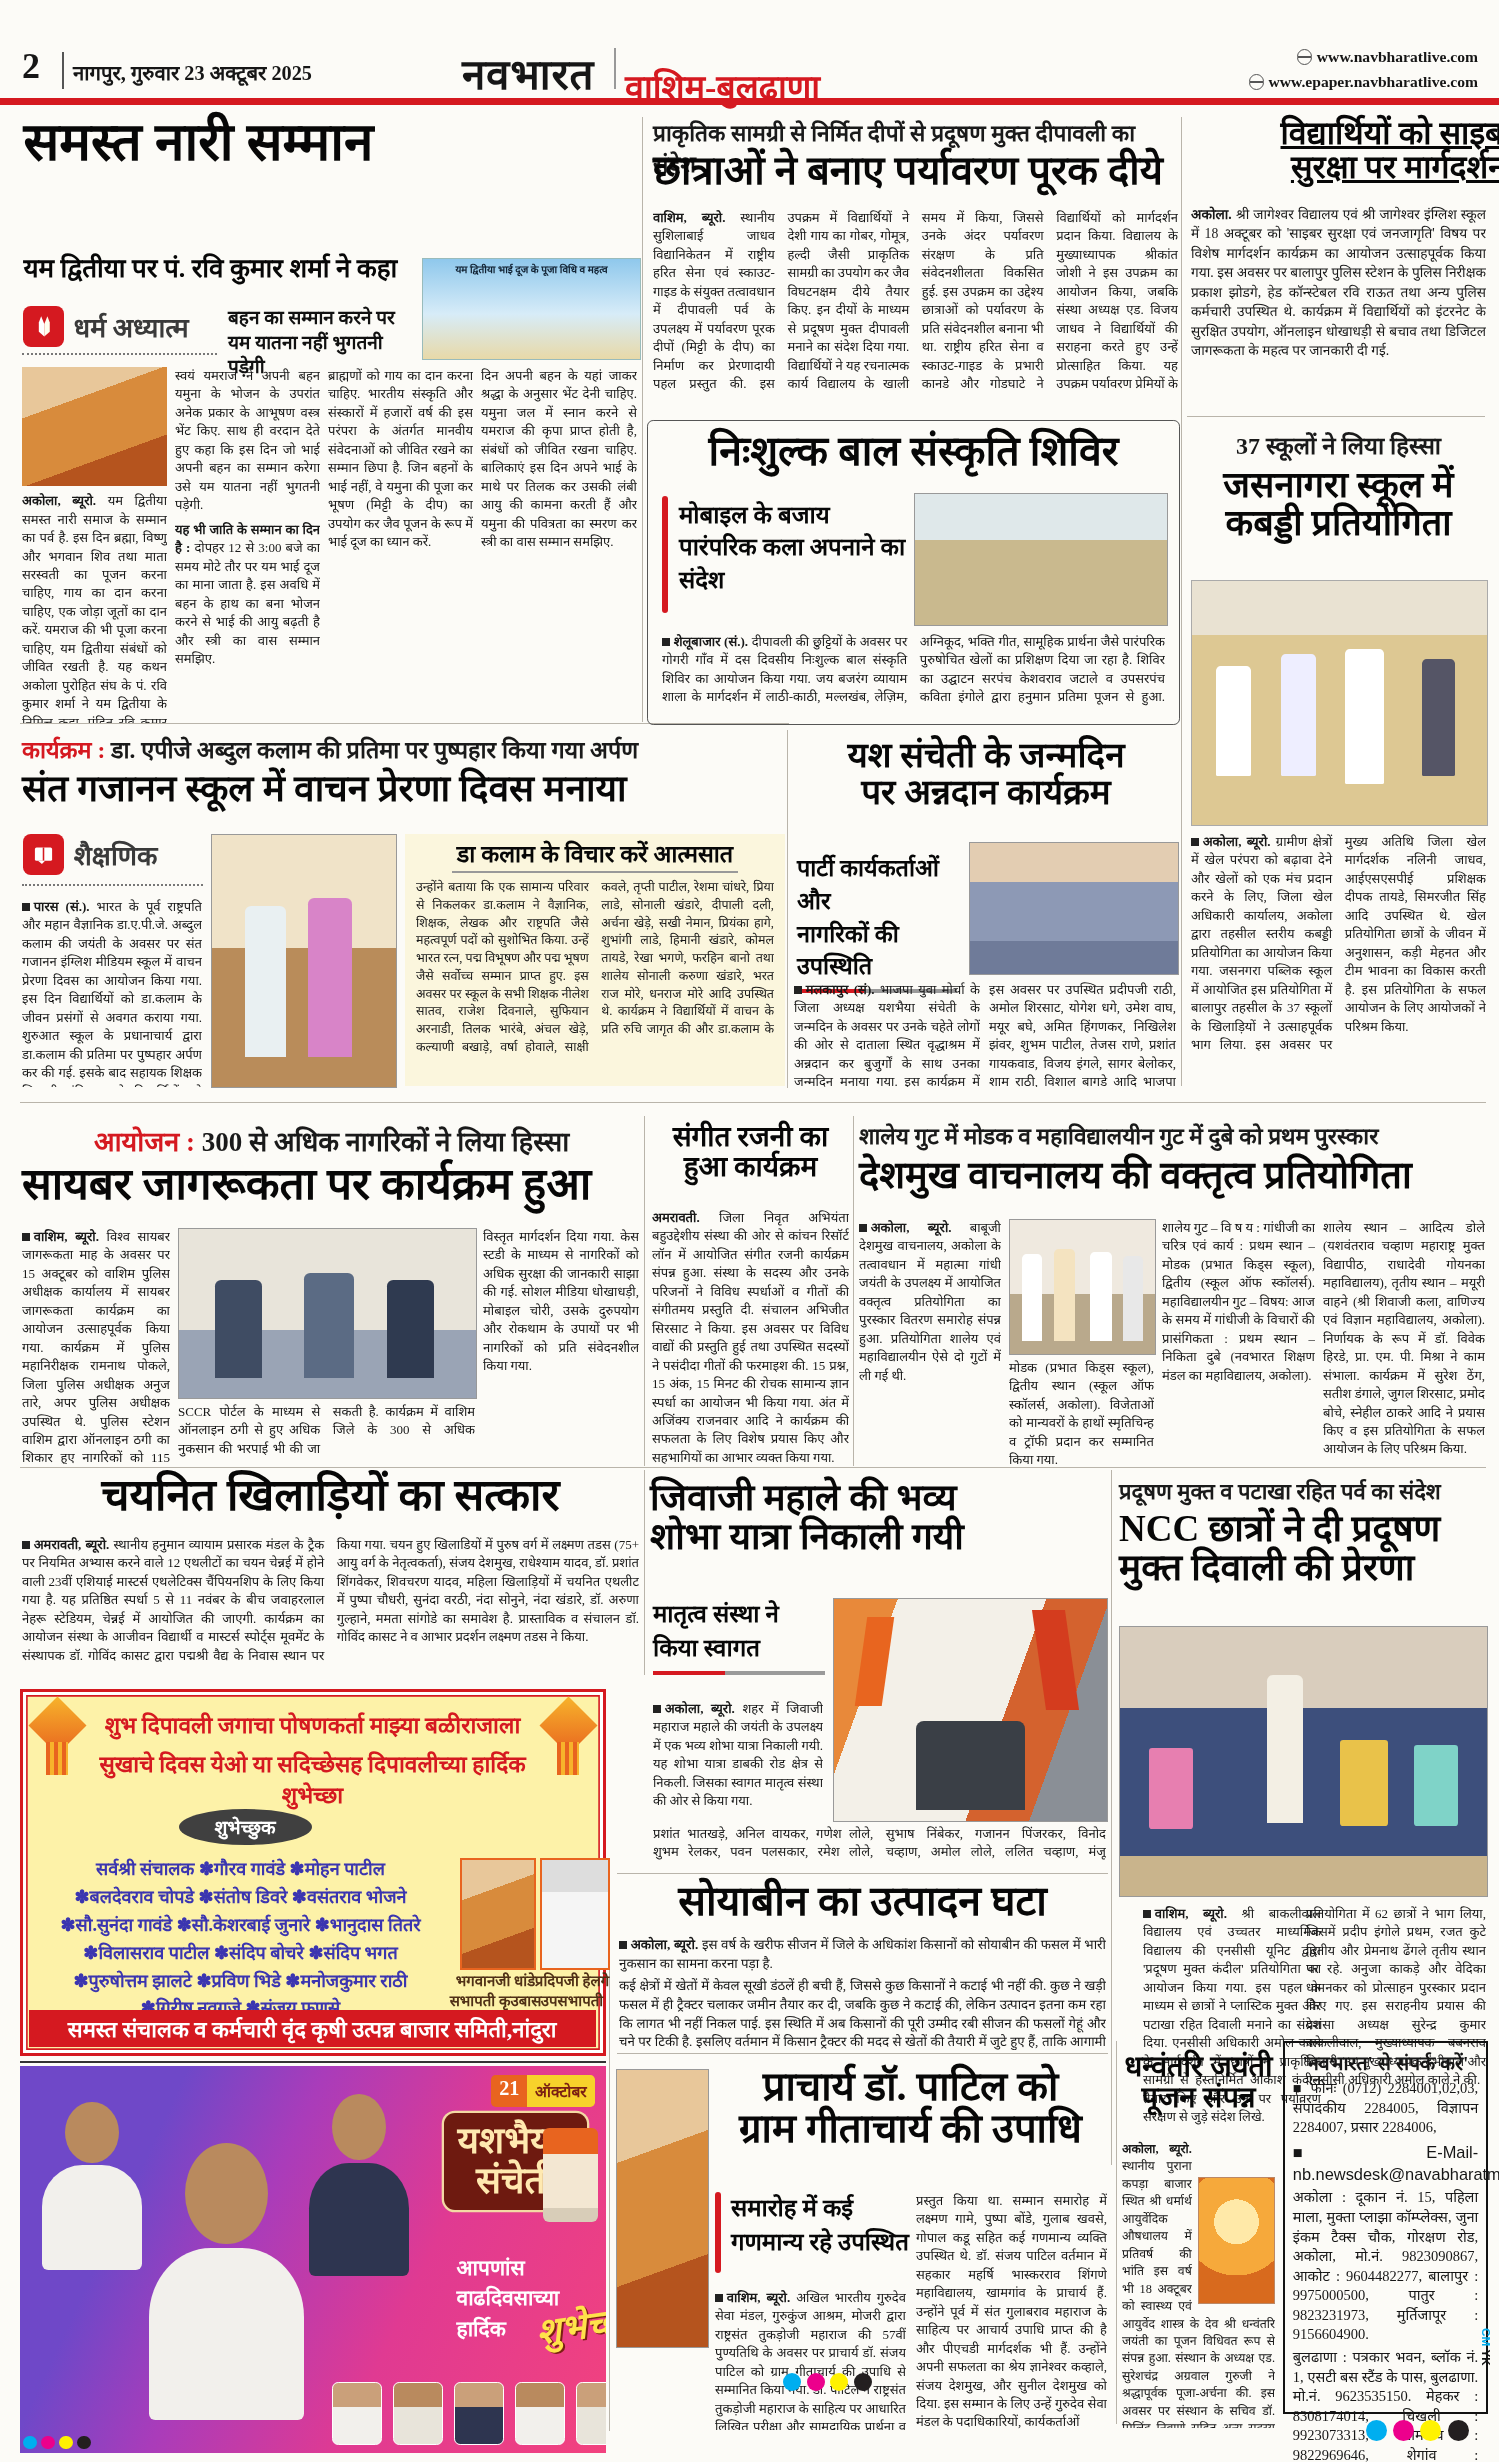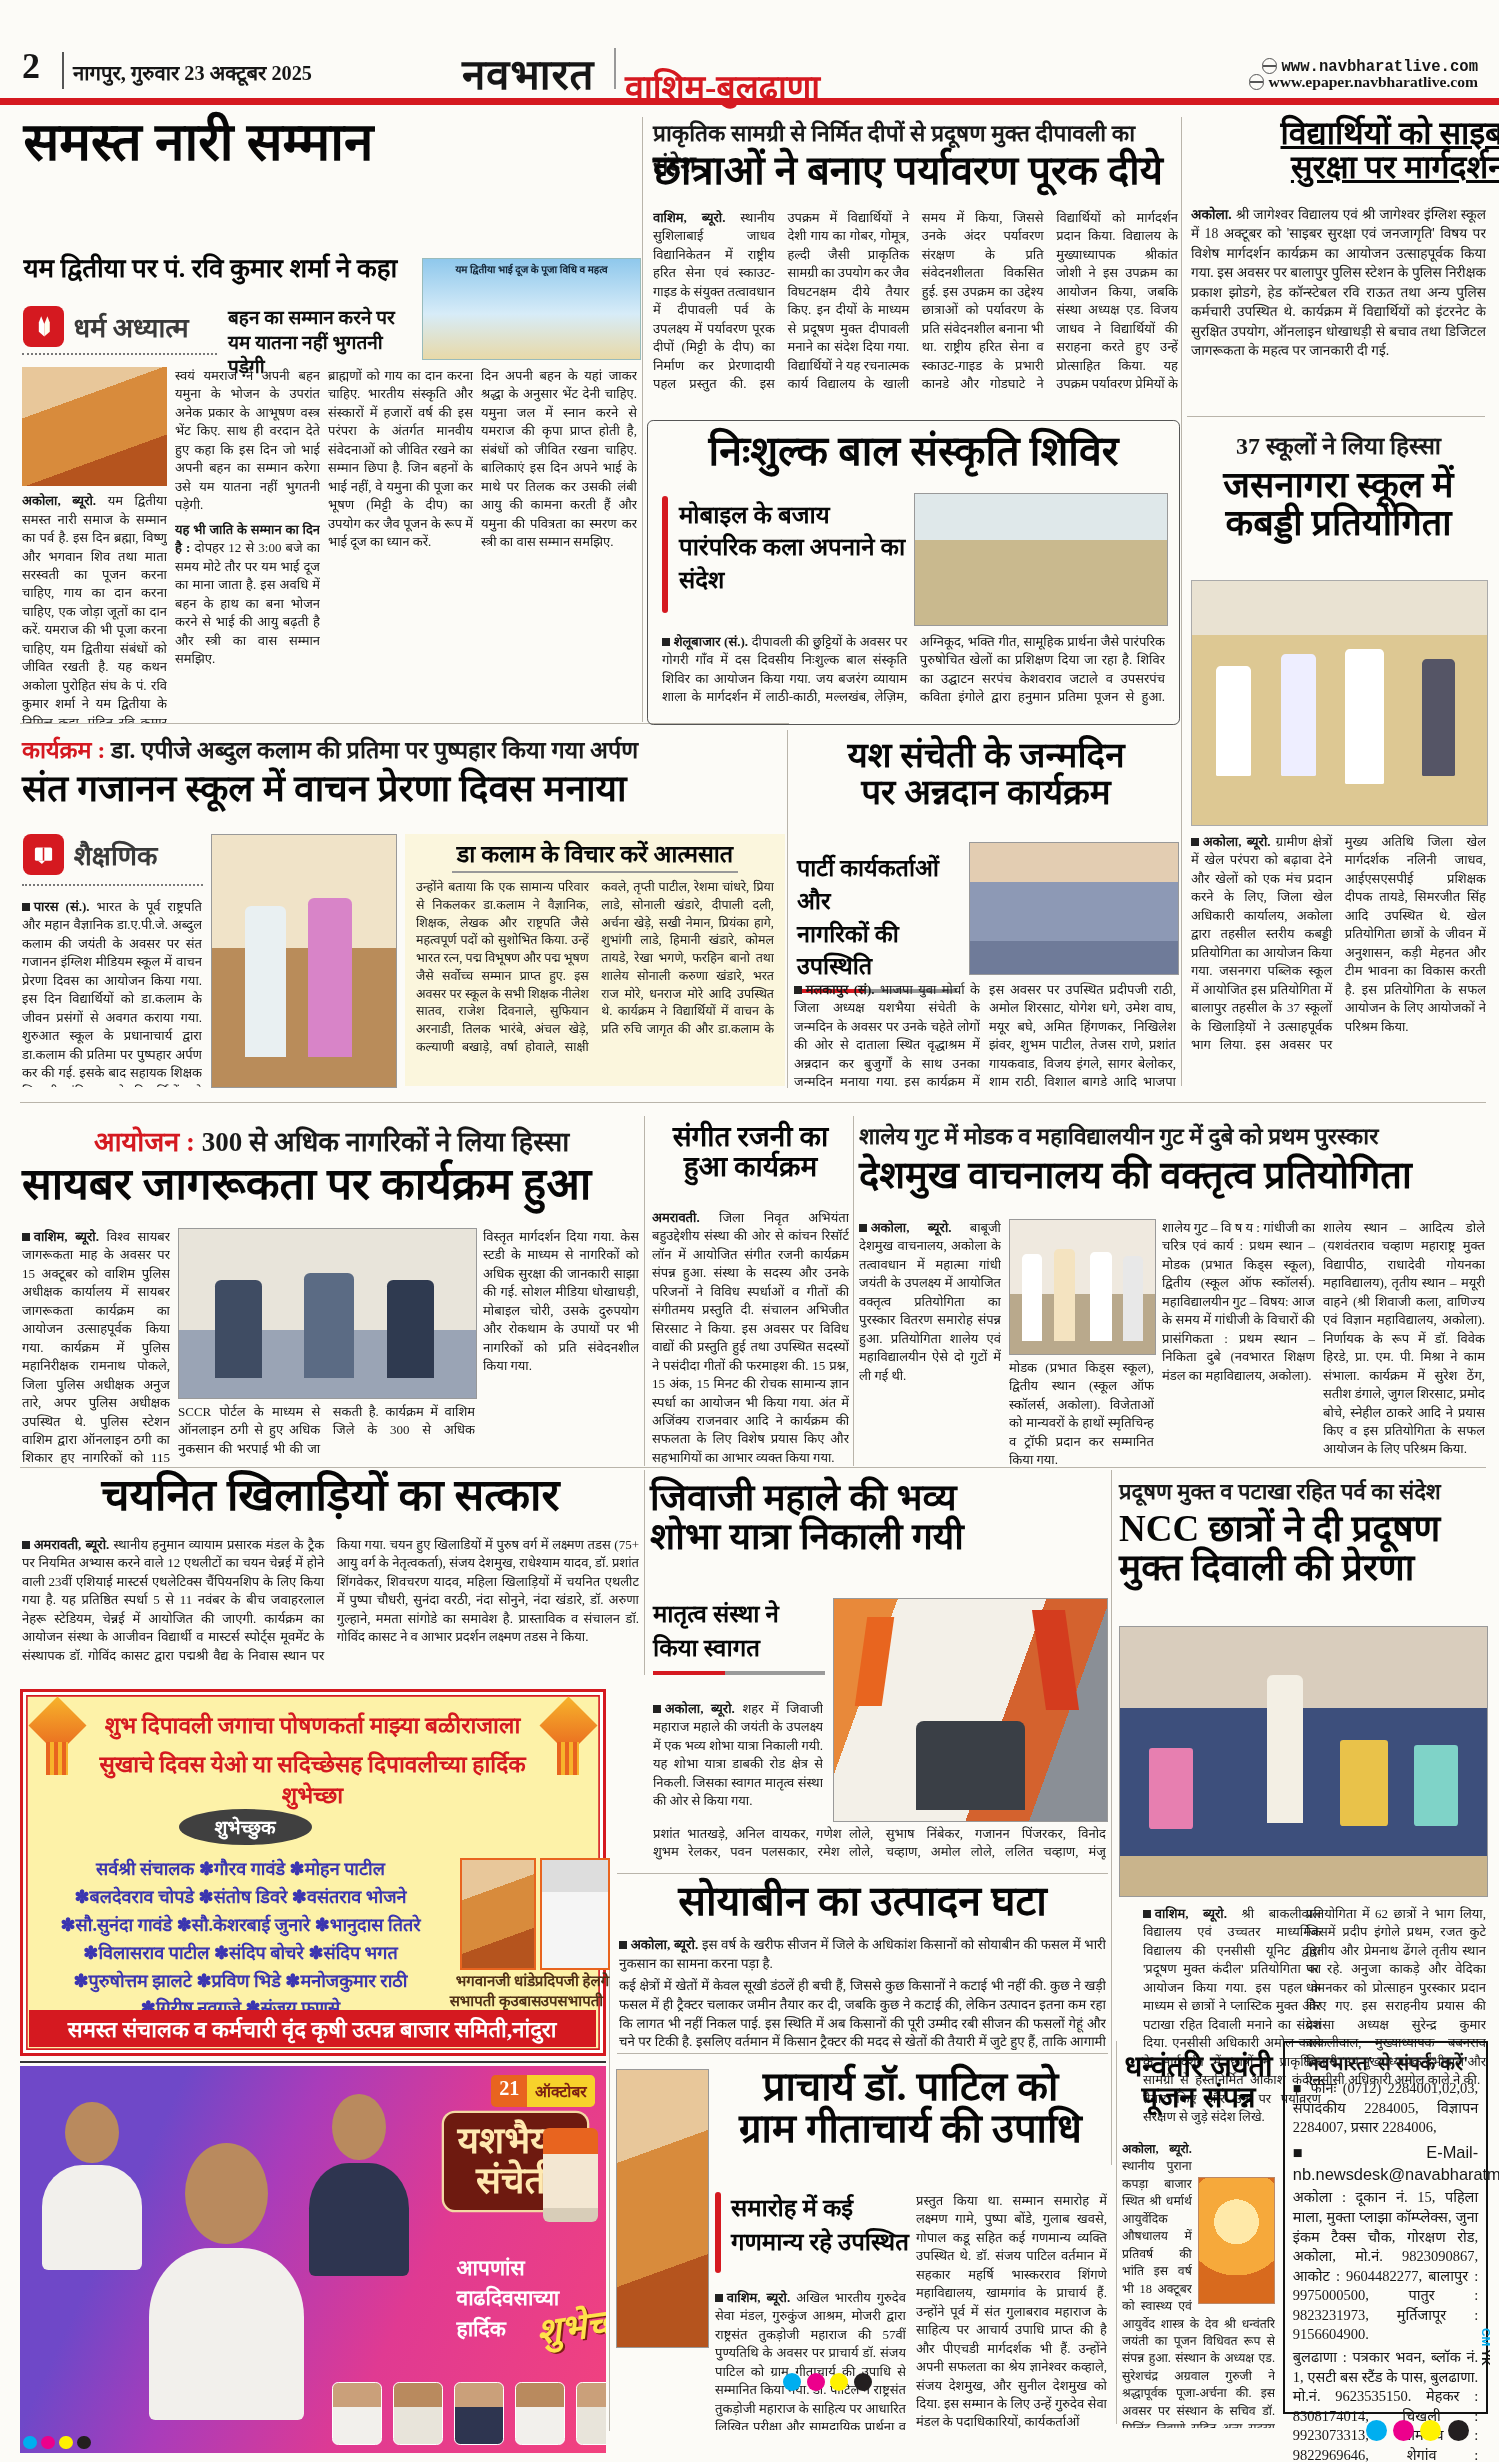--- a/index.html
+++ b/index.html
@@ -48,21 +48,21 @@
 <body>
 
 <div id="page">
 
   <div class="abs" style="left:22px;top:45px;font-size:36px;font-weight:700;">2</div>
   <div class="abs" style="left:62px;top:52px;width:1.6px;height:37px;background:#555;"></div>
   <div class="abs" style="left:73px;top:58px;font-size:20.3px;font-weight:700;">नागपुर, गुरुवार 23 अक्टूबर 2025</div>
   <div class="abs" style="left:462px;top:44px;font-size:42px;font-weight:900;letter-spacing:0.8px;">नवभारत</div>
   <div class="abs" style="left:614px;top:48px;width:1.6px;height:41px;background:#999;"></div>
   <div class="abs red" style="left:625px;top:52px;font-size:34px;font-weight:900;margin-top:11px;">वाशिम-बुलढाणा</div>
-  <div class="abs" style="right:22px;top:56px;font-size:15.6px;font-weight:700;text-align:left;font-family:Liberation Mono, monospace;"><span class="globe"></span><span>www.navbharatlive.com</span></div>
+  <div class="abs" style="right:22px;top:47px;font-size:15.6px;font-weight:700;text-align:left;"><span class="globe"></span><span>www.navbharatlive.com</span></div>
   <div class="abs" style="right:22px;top:72px;font-size:15.6px;font-weight:700;text-align:right;"><span class="globe"></span><span>www.epaper.navbharatlive.com</span></div>
   <div class="abs" style="left:0;top:98px;width:1500px;height:7px;background:#d51920;"></div>
 
   <div class="vline" style="left:642px;top:117px;height:605px;"></div>
   <div class="vline" style="left:1181px;top:117px;height:969px;"></div>
   <div class="hline" style="left:19.5px;top:723px;width:769px;"></div>
   <div class="hline" style="left:1187px;top:416px;width:298px;"></div>
   <div class="hline" style="left:19.5px;top:1102px;width:1466px;"></div>
   <div class="vline" style="left:787px;top:730px;height:358px;"></div>
   <div class="vline" style="left:644px;top:1116px;height:350px;"></div>

